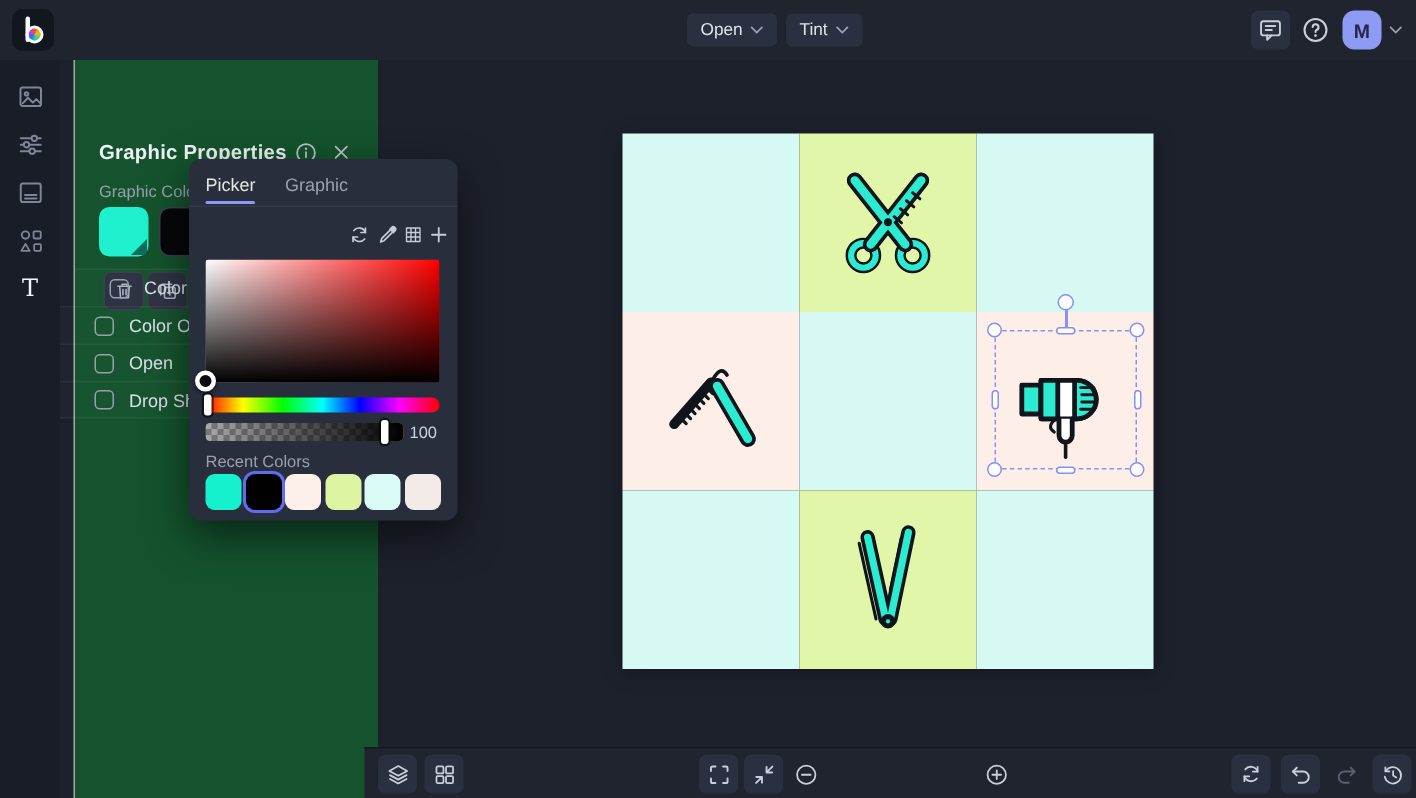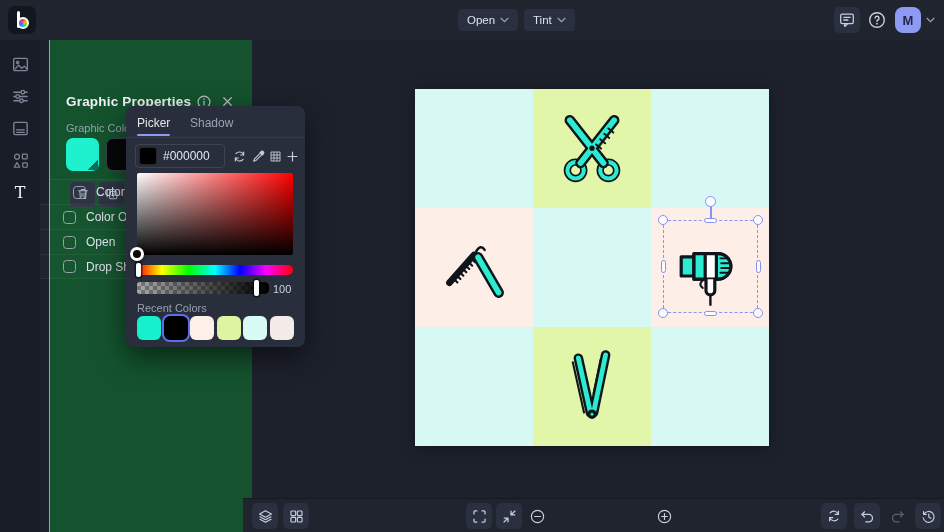--- a/index.html
+++ b/index.html
@@ -243,28 +243,24 @@
   <span class="cb"></span>
   <span class="opt-label">Open</span>
 </div>
 <div class="abs opt-row last" style="left:40px; top:254px; z-index:11;">
   <span class="cb"></span>
   <span class="opt-label">Drop Shadow</span>
 </div>
 
 <div class="abs popup">
   <div class="abs tab active" style="left:11px;">Picker</div>
-  <div class="abs tab" style="left:64px;">Shadow</div>
+  <div class="abs tab" style="left:64px;">Graphic</div>
   <div class="abs tab-underline"></div>
   <div class="abs popup-divider"></div>
 
-  <div class="abs hex-field">
-    <span class="hex-swatch" style="background: rgb(0, 0, 0);"></span>
-    <input class="hex-input" value="#000000" style="">
-  </div>
   <div class="abs pk-ic" style="left:105px; top:42px;">
     <svg width="15" height="15" viewBox="0 0 20 20" fill="none" stroke="currentColor" stroke-width="1.5" stroke-linecap="round" stroke-linejoin="round">
       <path d="M15.5 8 A6 6 0 0 0 5.2 6.2 M4.5 12 A6 6 0 0 0 14.8 13.8"></path>
         <path d="M15.5 4 v4 h-4 M4.5 16 v-4 h4"></path>
     </svg>
   </div>
   <div class="abs pk-ic" style="left:124px; top:42px;">
     <svg width="15" height="15" viewBox="0 0 20 20" fill="none" stroke="currentColor" stroke-width="1.5" stroke-linecap="round" stroke-linejoin="round">
       <path d="M12.9 3.1 a1.9 1.9 0 0 1 4 4 l-1.9 1.9 -4-4 z" fill="currentColor" stroke="none"></path>
       <path d="M11.9 6.1 l-7.2 7.2 -1.1 3.1 3.1-1.1 7.2-7.2"></path>

